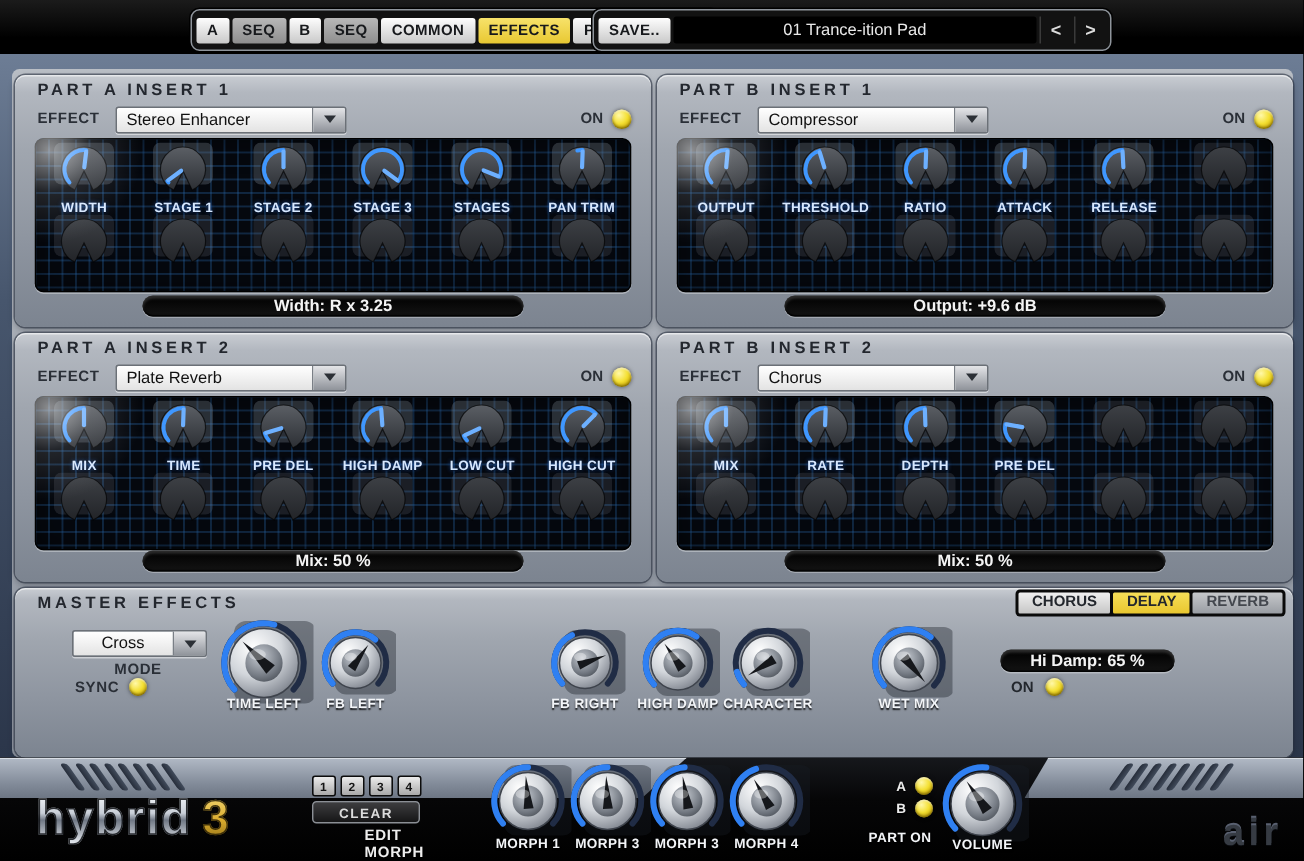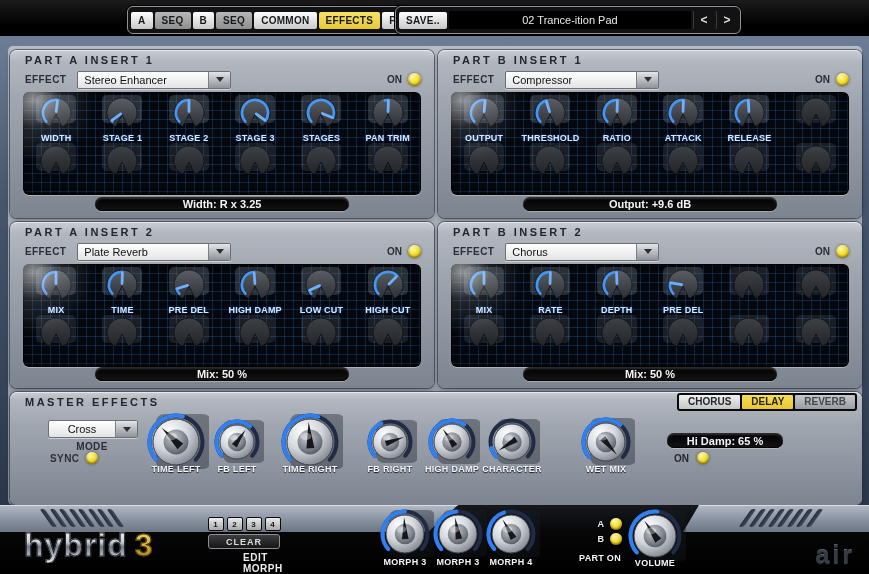--- a/index.html
+++ b/index.html
@@ -144,21 +144,21 @@
       <div class="tb-btn tb-light">A</div>
       <div class="tb-btn tb-mid">SEQ</div>
       <div class="tb-btn tb-light">B</div>
       <div class="tb-btn tb-mid">SEQ</div>
       <div class="tb-btn tb-light">COMMON</div>
       <div class="tb-btn tb-active">EFFECTS</div>
       <div class="tb-btn tb-light">PART PRESETS</div>
     </div>
     <div class="btn-group grp-save">
       <div class="tb-btn tb-light">SAVE..</div>
-      <div class="preset">02 Trance-ition Pad</div>
+      <div class="preset">01 Trance-ition Pad</div>
       <div class="pn-btn">&lt;</div>
       <div class="pn-btn">&gt;</div>
     </div>
   </div>
 
   <div class="frame">
     <div class="inner-plate"></div>
 
     <div class="panel" style="left:10px;top:14px;width:424px;height:168px">
       <div class="p-title">PART A INSERT 1</div>
@@ -645,32 +645,20 @@
               <rect x="13" y="5" width="43" height="43" rx="8" fill="rgba(24,28,37,.38)"></rect>
               <path d="M11.77,40.72 A20.5,20.5 0 1 1 42.23,40.72" fill="none" stroke="#202c45" stroke-width="4" stroke-linecap="round"></path>
               <path d="M11.77,40.72 A20.5,20.5 0 0 1 40.18,11.30" fill="none" stroke="#2f80f2" stroke-width="4" stroke-linecap="round"></path>
               <circle cx="27" cy="27" r="17" fill="url(#mBody)" stroke="#3e434c" stroke-width="1"></circle>
               <circle cx="27" cy="27" r="9.18" fill="url(#mDome)"></circle>
               <polygon points="35.58,14.75 26.81,32.44 21.96,29.04" fill="#15171b"></polygon>
               <ellipse cx="23.787" cy="22.869" rx="4.131" ry="2.754" fill="rgba(255,255,255,.35)"></ellipse>
             </svg>
             <div class="mlabel" style="margin-top:-5px">FB LEFT</div>
           </div>
-          <div class="mslot" style="left: 267px; top: 17px; width: 66px;">
-            <svg width="66" height="66" viewBox="0 0 66 66">
-              <rect x="13" y="5" width="55" height="55" rx="8" fill="rgba(24,28,37,.38)"></rect>
-              <path d="M13.31,50.73 A26.5,26.5 0 1 1 52.69,50.73" fill="none" stroke="#202c45" stroke-width="4" stroke-linecap="round"></path>
-              <path d="M13.31,50.73 A26.5,26.5 0 0 1 41.19,7.80" fill="none" stroke="#2f80f2" stroke-width="4" stroke-linecap="round"></path>
-              <circle cx="33" cy="33" r="23" fill="url(#mBody)" stroke="#3e434c" stroke-width="1"></circle>
-              <circle cx="33" cy="33" r="12.420000000000002" fill="url(#mDome)"></circle>
-              <polygon points="31.59,12.81 37.43,38.88 29.43,39.44" fill="#15171b"></polygon>
-              <ellipse cx="28.653" cy="27.410999999999998" rx="5.589000000000001" ry="3.7260000000000004" fill="rgba(255,255,255,.35)"></ellipse>
-            </svg>
-            <div class="mlabel" style="margin-top:-11px">TIME RIGHT</div>
-          </div>
           <div class="mslot" style="left: 333px; top: 23px; width: 54px; padding-left: 20px;">
             <svg width="54" height="54" viewBox="0 0 54 54">
               <rect x="13" y="5" width="43" height="43" rx="8" fill="rgba(24,28,37,.38)"></rect>
               <path d="M11.77,40.72 A20.5,20.5 0 1 1 42.23,40.72" fill="none" stroke="#202c45" stroke-width="4" stroke-linecap="round"></path>
               <path d="M11.77,40.72 A20.5,20.5 0 0 1 18.34,8.42" fill="none" stroke="#2f80f2" stroke-width="4" stroke-linecap="round"></path>
               <circle cx="27" cy="27" r="17" fill="url(#mBody)" stroke="#3e434c" stroke-width="1"></circle>
               <circle cx="27" cy="27" r="9.18" fill="url(#mDome)"></circle>
               <polygon points="41.06,21.88 23.73,31.34 21.70,25.78" fill="#15171b"></polygon>
               <ellipse cx="23.787" cy="22.869" rx="4.131" ry="2.754" fill="rgba(255,255,255,.35)"></ellipse>
             </svg>
@@ -752,20 +740,32 @@
           <div class="num-btn">1</div>
           <div class="num-btn">2</div>
           <div class="num-btn">3</div>
           <div class="num-btn">4</div>
         </div>
       <div class="clear-btn">CLEAR</div>
       <div class="em-label">EDIT MORPH</div>
     </div>
 
     <div id="morph-knobs" style="position:absolute;inset:0">
+        <div class="mslot" style="left: 323px; top: 0px; width: 58px;">
+          <svg width="58" height="58" viewBox="0 0 58 58">
+            <rect x="13" y="5" width="47" height="47" rx="8" fill="rgba(24,28,37,.38)"></rect>
+            <path d="M12.28,44.06 A22.5,22.5 0 1 1 45.72,44.06" fill="none" stroke="#202c45" stroke-width="4" stroke-linecap="round"></path>
+            <path d="M12.28,44.06 A22.5,22.5 0 0 1 29.00,6.50" fill="none" stroke="#2f80f2" stroke-width="4" stroke-linecap="round"></path>
+            <circle cx="29" cy="29" r="19" fill="url(#mBody)" stroke="#3e434c" stroke-width="1"></circle>
+            <circle cx="29" cy="29" r="10.260000000000002" fill="url(#mDome)"></circle>
+            <polygon points="27.54,12.34 32.74,33.79 26.15,34.37" fill="#15171b"></polygon>
+            <ellipse cx="25.409" cy="24.383" rx="4.617000000000001" ry="3.0780000000000003" fill="rgba(255,255,255,.35)"></ellipse>
+          </svg>
+          <div class="mlabel" style="margin-top:-6px">MORPH 1</div>
+        </div>
         <div class="mslot" style="left: 376px; top: 0px; width: 58px;">
           <svg width="58" height="58" viewBox="0 0 58 58">
             <rect x="13" y="5" width="47" height="47" rx="8" fill="rgba(24,28,37,.38)"></rect>
             <path d="M12.28,44.06 A22.5,22.5 0 1 1 45.72,44.06" fill="none" stroke="#202c45" stroke-width="4" stroke-linecap="round"></path>
             <path d="M12.28,44.06 A22.5,22.5 0 0 1 29.00,6.50" fill="none" stroke="#2f80f2" stroke-width="4" stroke-linecap="round"></path>
             <circle cx="29" cy="29" r="19" fill="url(#mBody)" stroke="#3e434c" stroke-width="1"></circle>
             <circle cx="29" cy="29" r="10.260000000000002" fill="url(#mDome)"></circle>
             <polygon points="28.12,12.30 32.57,33.92 25.96,34.27" fill="#15171b"></polygon>
             <ellipse cx="25.409" cy="24.383" rx="4.617000000000001" ry="3.0780000000000003" fill="rgba(255,255,255,.35)"></ellipse>
           </svg>

